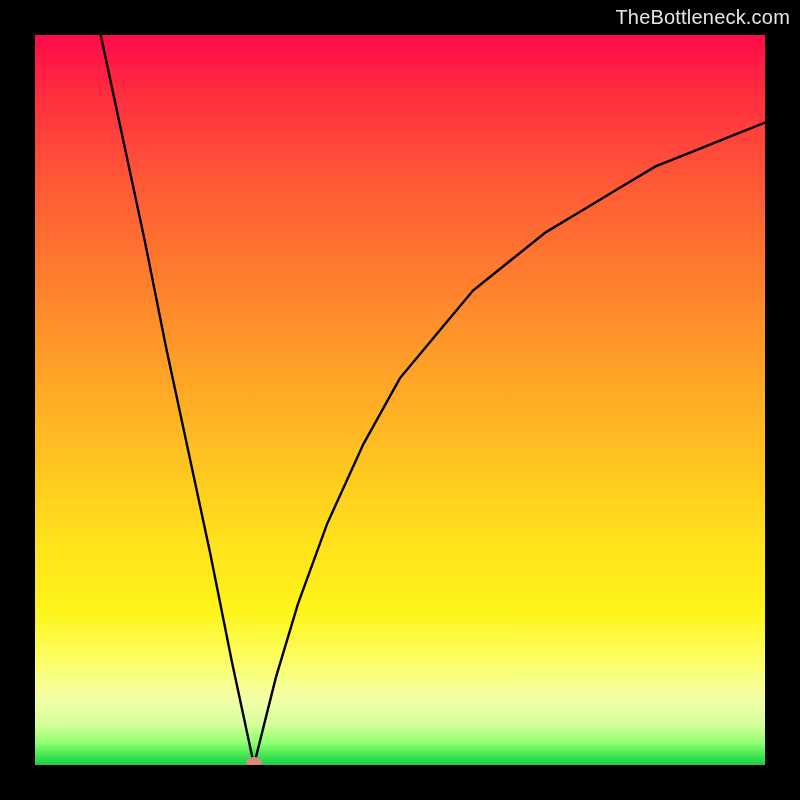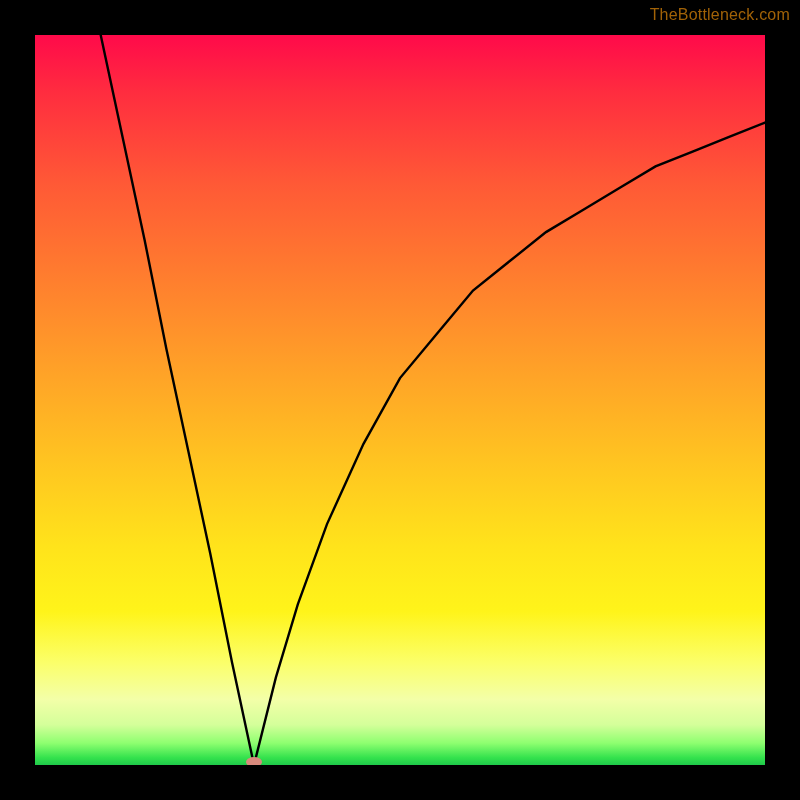--- a/index.html
+++ b/index.html
@@ -52,22 +52,22 @@
   .curve {
     position: absolute;
     left: 0; top: 0;
     width: 730px;
     height: 730px;
   }
   .watermark {
     position: absolute;
     top: 6px;
     right: 10px;
-    color: #a16207;
-    font-size: 16px;
+    color: #e5e5e5;
+    font-size: 20px;
     font-weight: 400;
     letter-spacing: 0.2px;
     pointer-events: none;
     user-select: none;
   }
 </style>
 </head>
 <body>
 
 <div class="stage">

